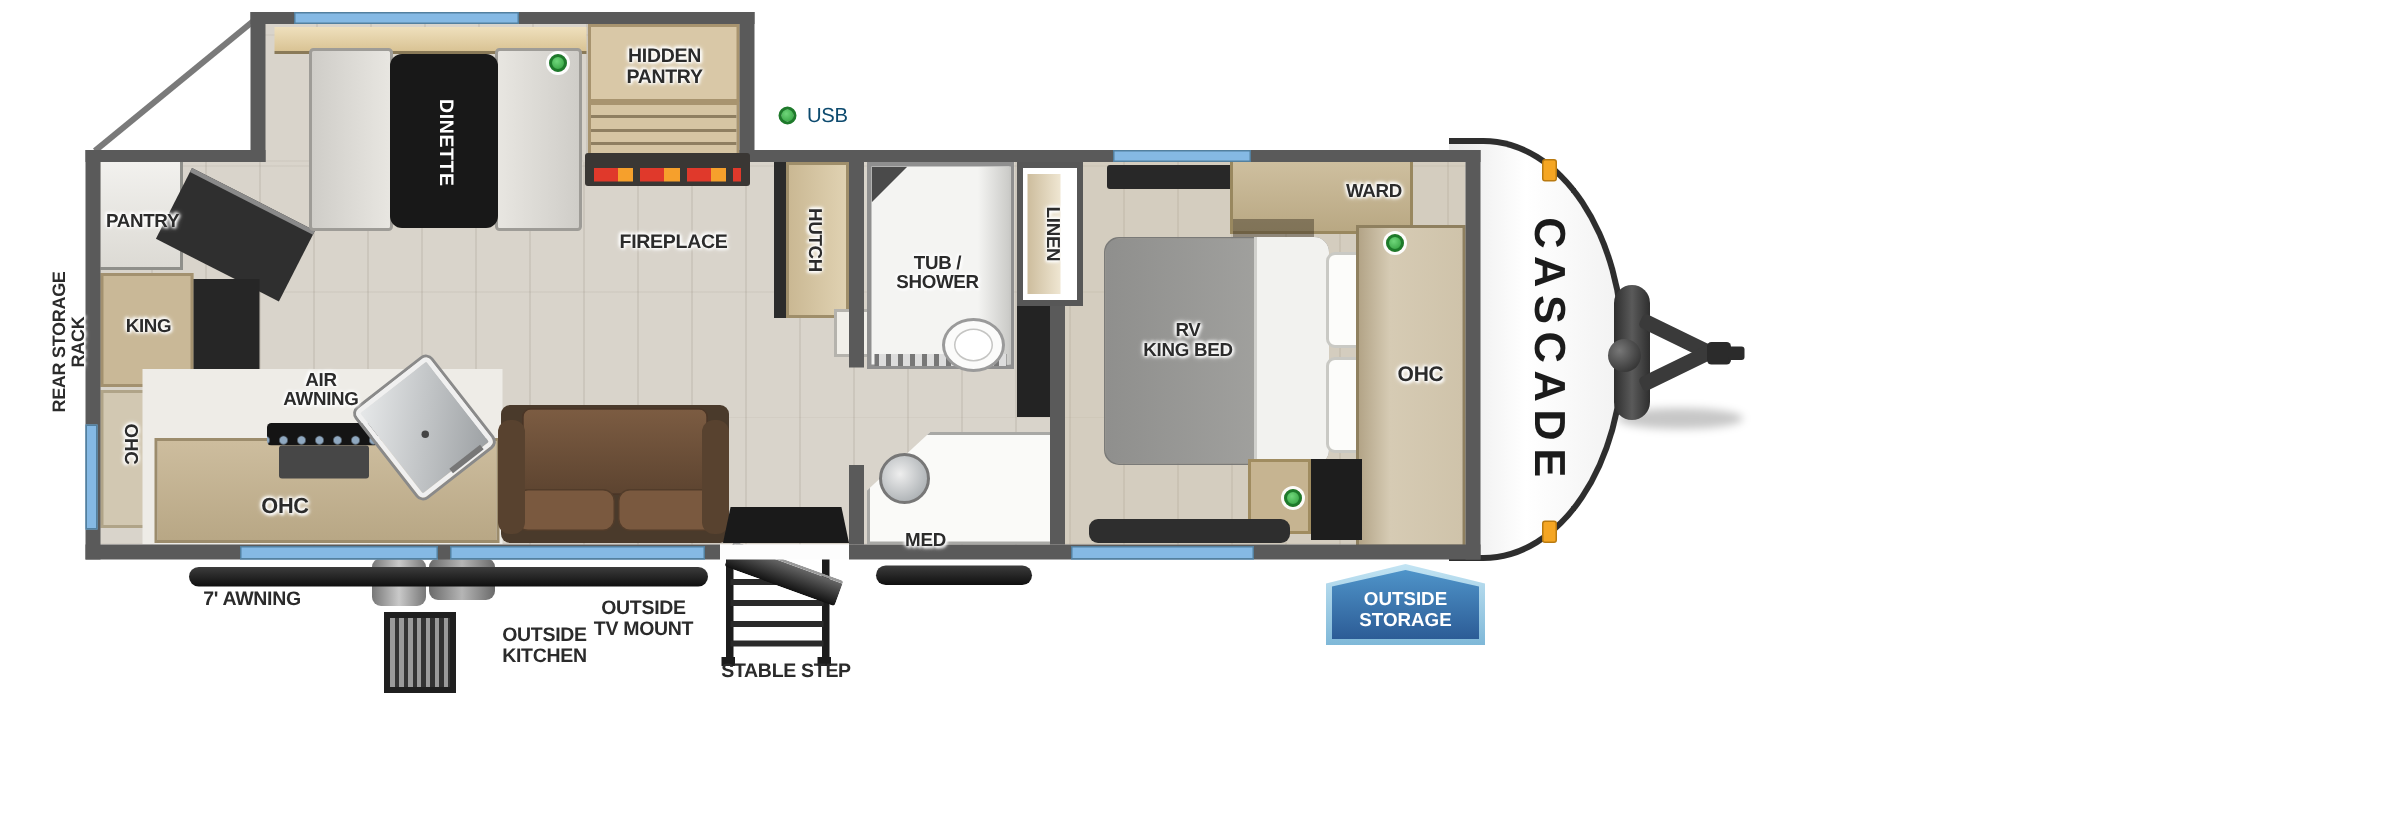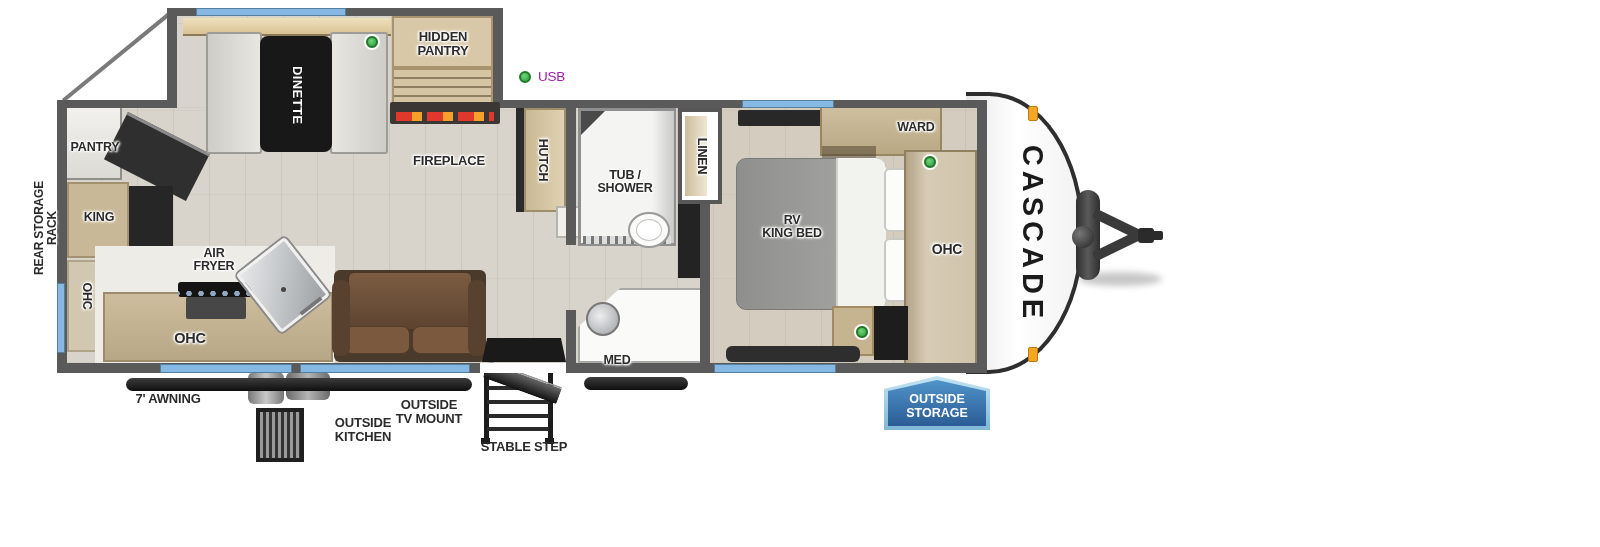--- a/index.html
+++ b/index.html
@@ -176,28 +176,28 @@
   <div class="dot" style="left:366px;top:36px;"></div>
   <div class="dot" style="left:519px;top:71px;"></div>
   <div class="dot" style="left:924px;top:156px;"></div>
   <div class="dot" style="left:856px;top:326px;"></div>
 
   <div class="lbl vert-ccw" style="left:-22px;top:220px;width:126px;height:16px;font-size:12px;">REAR STORAGE RACK</div>
   <div class="lbl" style="left:60px;top:141px;width:70px;">PANTRY</div>
   <div class="lbl" style="left:64px;top:211px;width:70px;">KING</div>
   <div class="lbl vert" style="left:70px;top:288px;width:30px;height:16px;">OHC</div>
   <div class="lbl" style="left:179px;top:247px;width:70px;">AIR
-FRYER</div>
+AWNING</div>
   <div class="lbl" style="left:155px;top:331px;width:70px;font-size:14.5px;">OHC</div>
   <div class="lbl lbl-inv vert" style="left:268px;top:86px;width:56px;height:16px;font-size:13px;">DINETTE</div>
   <div class="lbl" style="left:398px;top:30px;width:90px;font-size:13px;">HIDDEN
 PANTRY</div>
   <div class="lbl" style="left:404px;top:135px;width:90px;font-size:13px;margin-top:19px;">FIREPLACE</div>
   <div class="lbl vert" style="left:519px;top:152px;width:44px;height:16px;">HUTCH</div>
-  <div class="lbl" style="left:538px;top:70px;width:40px;text-align:left;font-size:13.5px;font-weight:400;text-shadow:none;color:#a21caf;">USB</div>
+  <div class="lbl" style="left:538px;top:70px;width:40px;text-align:left;font-size:13.5px;font-weight:400;text-shadow:none;color:#0c4a6e;">USB</div>
   <div class="lbl" style="left:585px;top:137px;width:80px;margin-top:32px;">TUB /
 SHOWER</div>
   <div class="lbl vert" style="left:681px;top:148px;width:38px;height:16px;">LINEN</div>
   <div class="lbl" style="left:592px;top:354px;width:50px;">MED</div>
   <div class="lbl" style="left:747px;top:214px;width:90px;">RV
 KING BED</div>
   <div class="lbl" style="left:881px;top:121px;width:70px;">WARD</div>
   <div class="lbl" style="left:912px;top:242px;width:70px;font-size:14px;">OHC</div>
   <div class="lbl" style="left:108px;top:392px;width:120px;font-size:13px;text-shadow:none;">7' AWNING</div>
   <div class="lbl" style="left:308px;top:416px;width:110px;font-size:13px;text-shadow:none;">OUTSIDE

